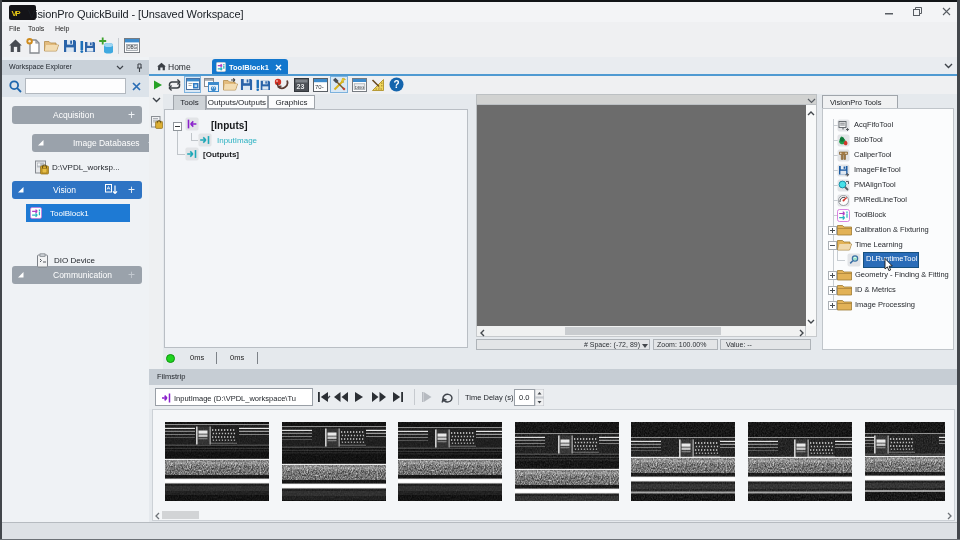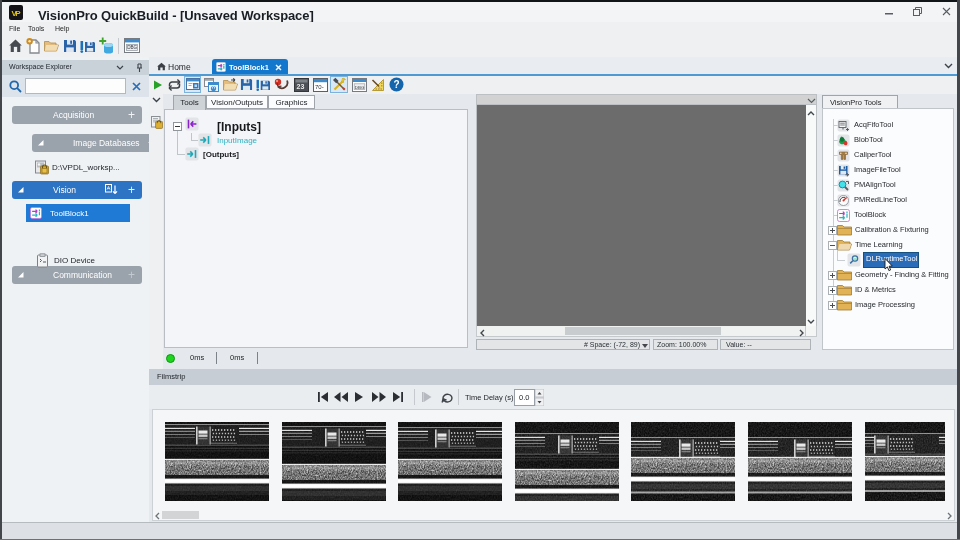--- a/index.html
+++ b/index.html
@@ -5,23 +5,23 @@
 * { margin:0; padding:0; box-sizing:border-box; }
 html,body { width:960px; height:540px; overflow:hidden; }
 body { font-family:"Liberation Sans", sans-serif; font-size:8px; color:#1e1e1e; position:relative; background:#eff0f2; }
 .abs { position:absolute; }
 svg { position:absolute; display:block; }
 #b-top { left:0; top:0; width:960px; height:2px; background:#121518; z-index:50; }
 #b-left { left:0; top:0; width:2px; height:540px; background:#43474c; z-index:50; }
 #b-right { left:957px; top:0; width:3px; height:540px; background:#43474c; z-index:50; }
 #b-bottom { left:0; top:539px; width:960px; height:1px; background:#6b7075; z-index:50; }
 #titlebar { left:2px; top:2px; width:955px; height:20px; background:#f3f4f6; }
-#vplogo { left:7px; top:3px; width:14px; height:15px; background:#141418; border-radius:2px; }
+#vplogo { left:7px; top:3px; width:27px; height:15px; background:#141418; border-radius:2px; }
 #vplogo span { position:absolute; left:2.5px; top:3.5px; font-size:8px; font-weight:bold; color:#e3c515; letter-spacing:-1.5px; }
-#title-text { left:36px; top:6px; font-weight:bold; font-size:13px; color:#191e24; letter-spacing:-0.1px; }
+#title-text { left:26px; top:6px; font-weight:normal; font-size:11px; color:#191e24; letter-spacing:-0.1px; }
 #menubar { left:2px; top:22px; width:955px; height:14px; background:#eff0f2; }
 .menuitem { top:3px; font-size:7px; color:#1e1e1e; }
 #toolbar { left:2px; top:36px; width:955px; height:21px; background:#eff0f2; }
 #leftdock { left:2px; top:57px; width:147px; height:465px; background:#eff2f5; }
 #wehead { left:0px; top:3px; width:147px; height:15px; background:#c9d1d9; }
 #wehead .t { position:absolute; left:7px; top:3px; font-size:7px; color:#1c2128; }
 #wesearch { left:0px; top:18px; width:147px; height:22px; background:#dce3ea; }
 #wesearchbox { left:23px; top:21px; width:101px; height:16px; background:#fdfdfe; border:1px solid #b2b8bf; }
 .secbar { left:10px; width:130px; height:18px; background:#9aa2ab; border-radius:3px; }
 .secbar .t { position:absolute; left:41px; top:4px; font-size:8.5px; color:#fff; }
@@ -311,35 +311,35 @@
         <path d="M1 1 L4.5 4.5 L8 1"></path>
       </svg>
     <svg style="left:2px; top:22px;" width="12" height="13" viewBox="0 0 12 13">
         <rect x="0.5" y="0.5" width="8.5" height="10.5" fill="#f0f1f3" stroke="#8a8f94"></rect>
         <path d="M2 2.5 h5 M2 4.2 h5 M2 5.9 h3" stroke="#9aa0a5" stroke-width="0.8"></path>
         <rect x="4.6" y="5.4" width="7" height="7" fill="#dcae33" stroke="#8a6a18" stroke-width="0.7" rx="1"></rect>
         <path d="M6.3 7.2 v-0.9 a1.7 1.7 0 0 1 3.4 0 V7.2" fill="none" stroke="#5f4a10" stroke-width="0.9"></path>
       </svg>
   </div>
   <div class="abs ttab active" style="left:24px; width:33px;"><span style="position:relative; top:2px;">Tools</span></div>
-  <div class="abs ttab" style="left:57px; width:62px;"><span style="position:relative; top:2px;">Vision/Outputs</span></div>
+  <div class="abs ttab" style="left:57px; width:62px;"><span style="position:relative; top:2px;">Outputs/Outputs</span></div>
   <div class="abs ttab" style="left:119px; width:47px;"><span style="position:relative; top:2px;">Graphics</span></div>
   <div class="abs" id="treepane">
     <div class="abs" style="left:12px; top:21px; width:1px; height:23px; background:#c0c5ca;"></div>
     <div class="abs" style="left:12px; top:44px; width:8px; height:1px; background:#c0c5ca;"></div>
     <div class="abs" style="left:26px; top:23px; width:1px; height:7px; background:#c0c5ca;"></div>
     <div class="abs" style="left:26px; top:30px; width:7px; height:1px; background:#c0c5ca;"></div>
     <div class="abs" style="left:8px; top:12px; width:9px; height:9px; background:#fff; border:1px solid #8f959b;"></div>
     <div class="abs" style="left:10px; top:16px; width:5px; height:1px; background:#33373c;"></div>
     <svg style="left:20px; top:7px;" width="14" height="14" viewBox="0 0 16 16">
         <rect x="0.5" y="0.5" width="15" height="15" rx="2" fill="#e2e4e7"></rect>
         <path d="M4 3 v10" stroke="#8b22cc" stroke-width="1.8"></path>
         <path d="M13 8 H6.5 M6.5 8 l3 -3 M6.5 8 l3 3" stroke="#8b22cc" stroke-width="1.8" fill="none"></path>
       </svg>
-    <div class="abs" style="left:52px; top:10px; font-weight:bold; font-size:12px; color:#17191c;">[Inputs]</div>
+    <div class="abs" style="left:46px; top:10px; font-weight:bold; font-size:10px; color:#17191c;">[Inputs]</div>
     <svg style="left:33px; top:23px;" width="14" height="14" viewBox="0 0 16 16">
         <rect x="0.5" y="0.5" width="15" height="15" rx="2" fill="#e2e4e7"></rect>
         <path d="M2.5 8 H9 M9 8 l-3 -3 M9 8 l-3 3" stroke="#1fa8b8" stroke-width="1.8" fill="none"></path>
         <path d="M12 3.5 v9" stroke="#1fa8b8" stroke-width="1.8"></path>
       </svg>
     <div class="abs" style="left:52px; top:26px; font-size:8px; color:#2cb2c2;">InputImage</div>
     <svg style="left:20px; top:37px;" width="14" height="14" viewBox="0 0 16 16">
         <rect x="0.5" y="0.5" width="15" height="15" rx="2" fill="#e2e4e7"></rect>
         <path d="M2.5 8 H9 M9 8 l-3 -3 M9 8 l-3 3" stroke="#1fa8b8" stroke-width="1.8" fill="none"></path>
         <path d="M12 3.5 v9" stroke="#1fa8b8" stroke-width="1.8"></path>
@@ -502,20 +502,30 @@
       </svg>
     <div class="abs vrow" style="left:32px; top:191px;">Image Processing</div>
     <svg style="left:61px; top:149px;" width="10" height="15" viewBox="0 0 10 15">
         <path d="M1 0.5 L1 11 L3.4 8.9 L4.9 12.6 L6.6 11.9 L5.1 8.2 L8.3 8 Z" fill="#fff" stroke="#1a1a1a" stroke-width="0.9"></path>
       </svg>
   </div>
   <div class="abs" id="fshead">
       <span>Filmstrip</span>
     </div>
   <div class="abs" id="fsctrl">
+    <div class="abs" id="fsdrop">
+      <svg style="left:4px; top:3px;" width="13" height="12" viewBox="0 0 13 12">
+          <path d="M2 6 h5 M7 6 l-2.4 -2.4 M7 6 l-2.4 2.4" stroke="#8b22cc" stroke-width="1.5" fill="none"></path>
+          <path d="M9.5 1.5 v9" stroke="#8b22cc" stroke-width="1.5"></path>
+        </svg>
+      <span class="t">InputImage (D:\VPDL_workspace\Tu</span>
+      <svg style="left:166px; top:6px;" width="9" height="6" fill="none" stroke="#3e434a" stroke-width="1.3">
+          <path d="M1 1 L4.5 4.5 L8 1"></path>
+        </svg>
+    </div>
     <svg style="left:169px; top:7px;" width="11" height="10" fill="#2b2f34">
         <rect x="0" y="0" width="1.8" height="10"></rect>
         <path d="M10 0 L2.8 5 L10 10 Z"></path>
       </svg>
     <svg style="left:185px; top:7px;" width="14" height="10" fill="#2b2f34">
         <path d="M6.5 0 L0 5 L6.5 10 Z"></path>
         <path d="M14 0 L7.5 5 L14 10 Z"></path>
       </svg>
     <svg style="left:206px; top:7px;" width="9" height="10" fill="#2b2f34">
         <path d="M0 0 L8 5 L0 10 Z"></path>

